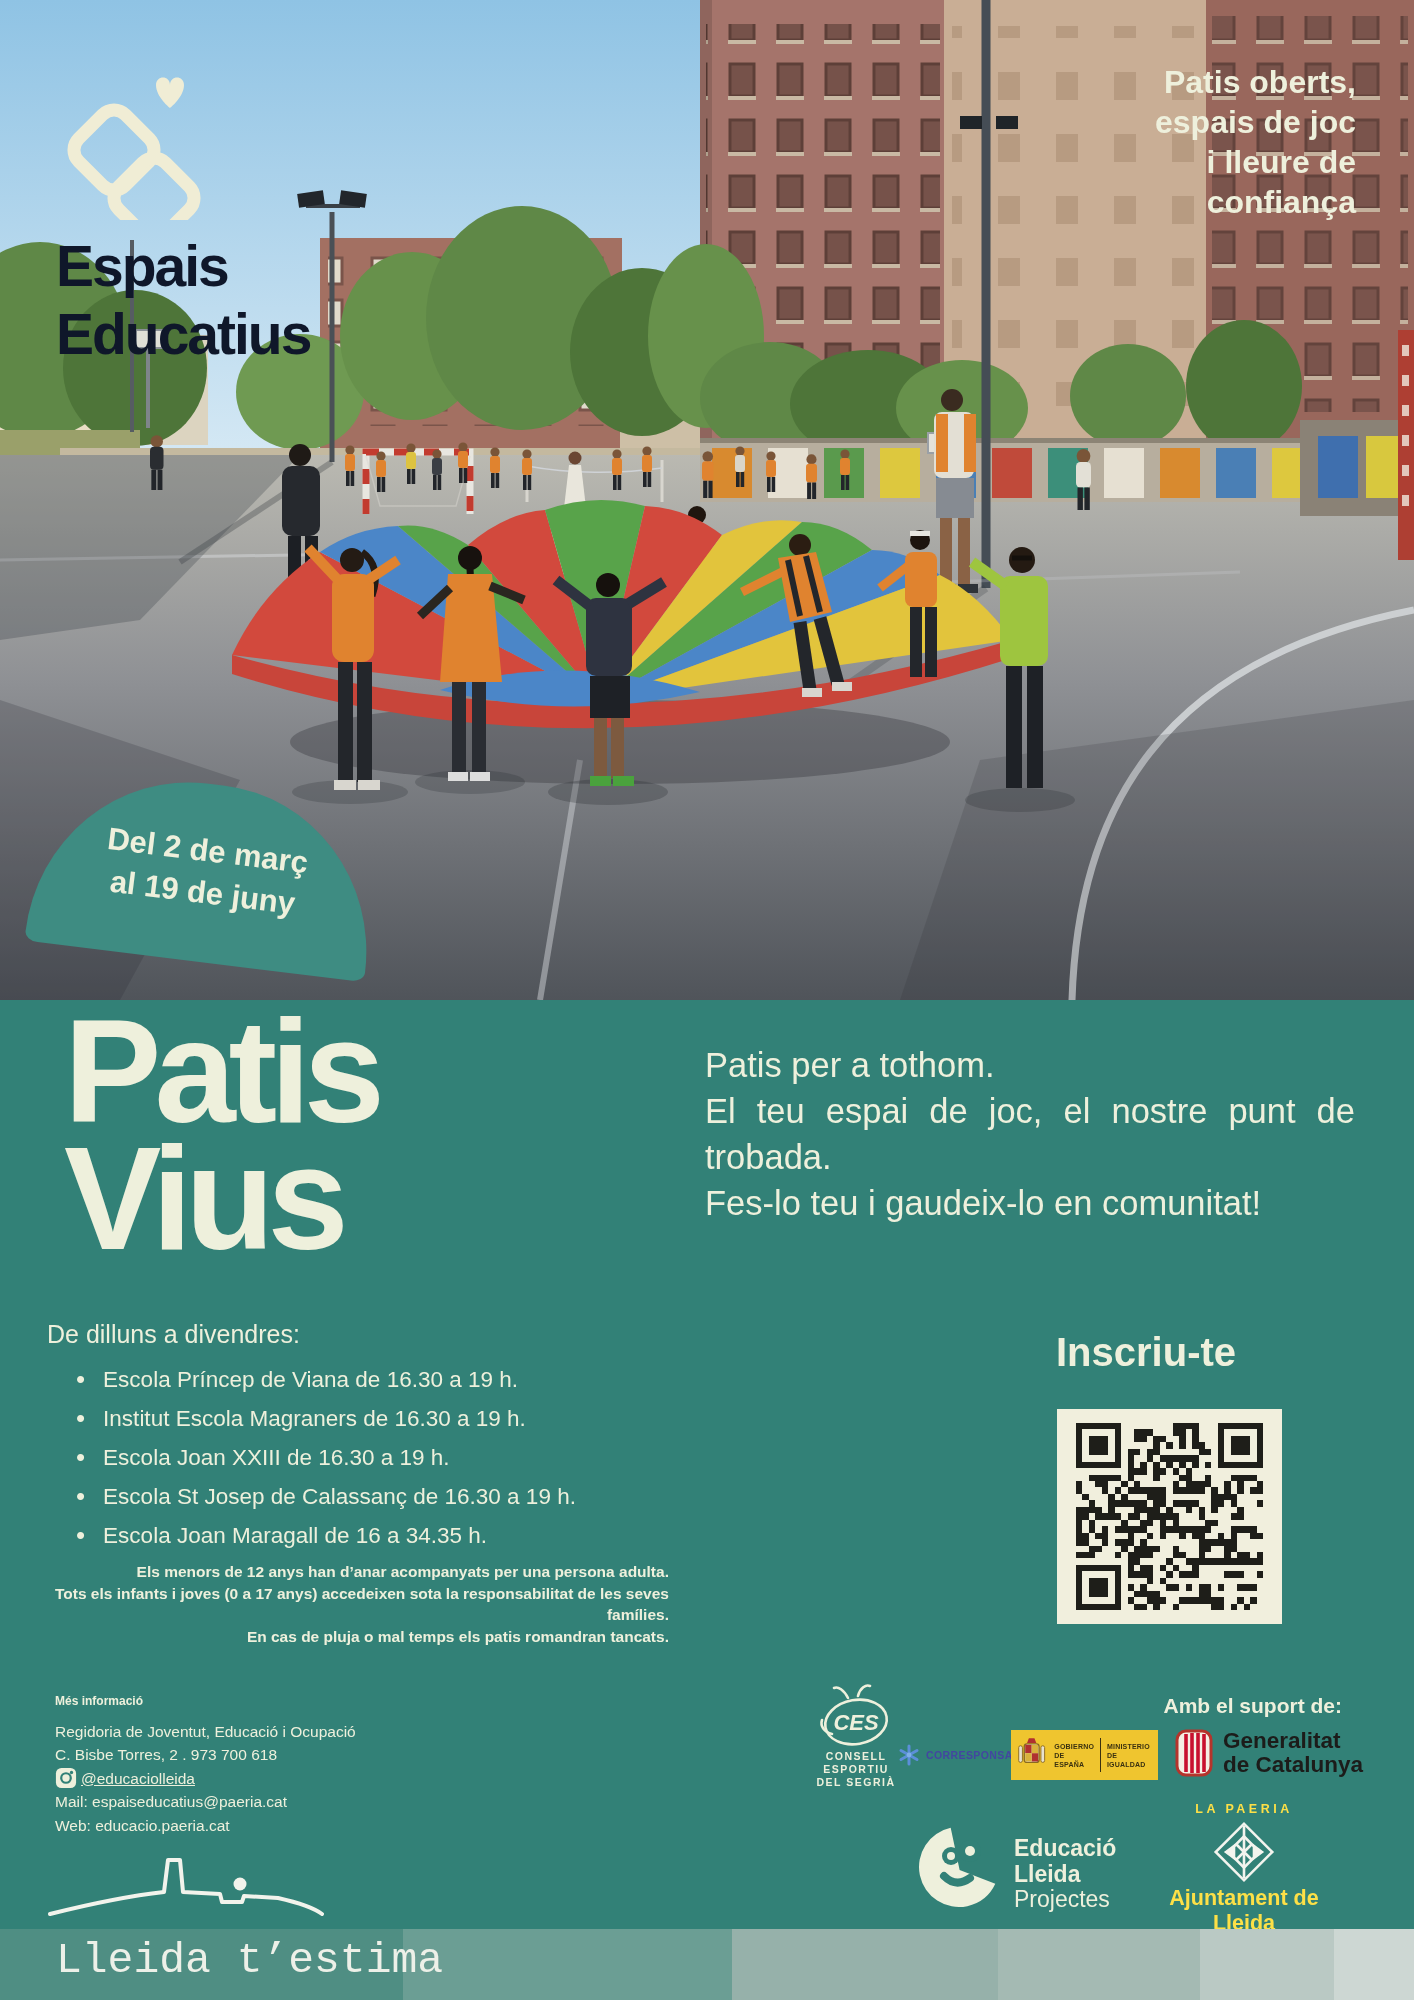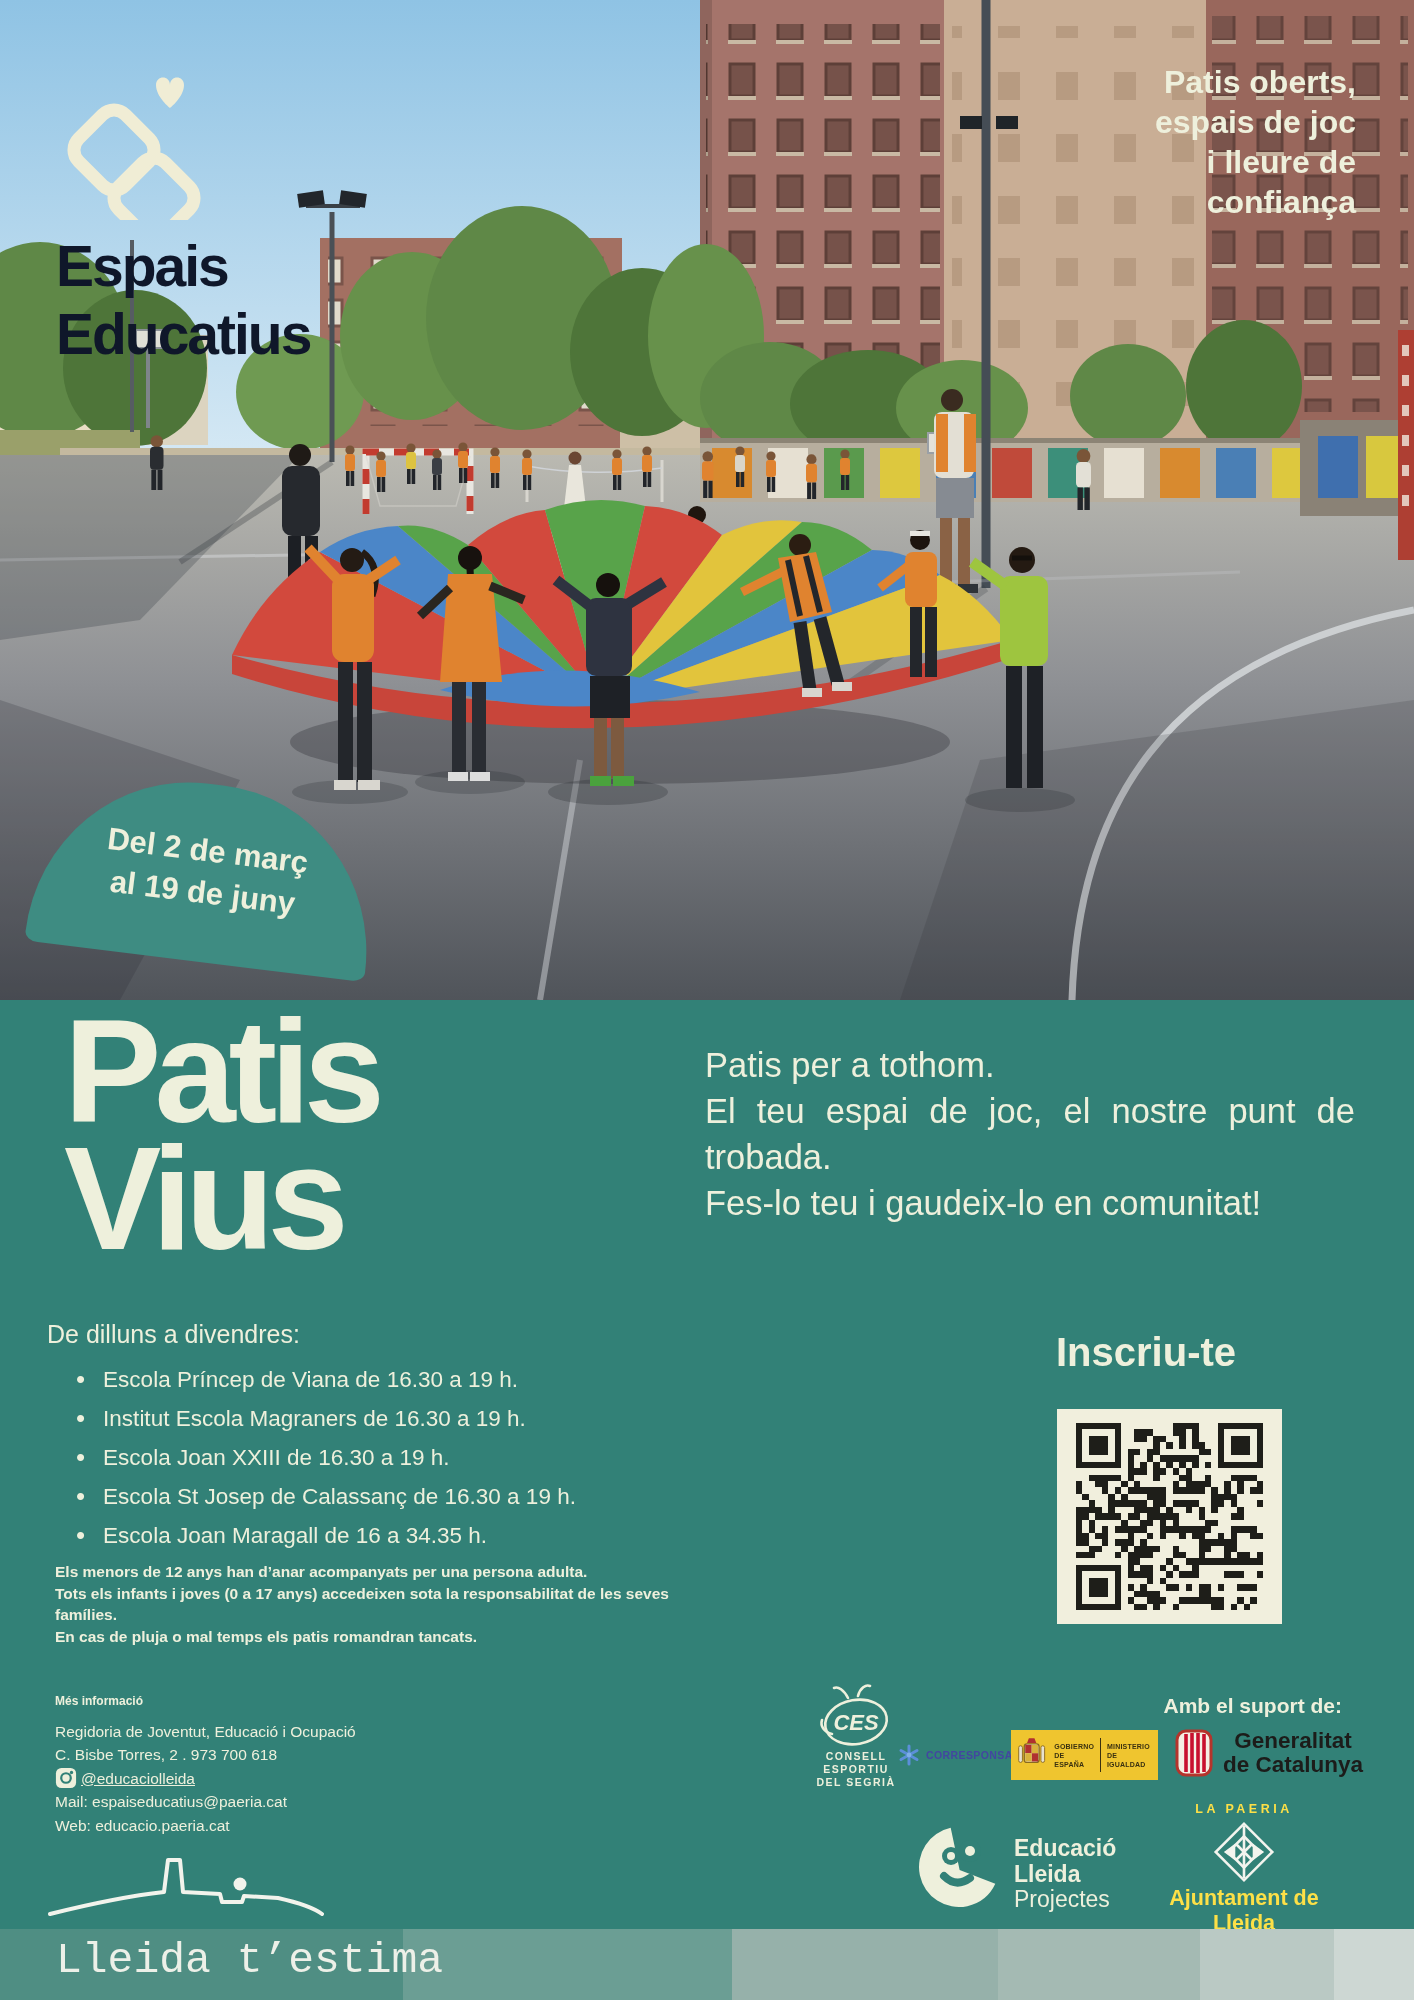--- a/index.html
+++ b/index.html
@@ -16,39 +16,39 @@
          border-radius:171px 171px 14px 14px / 178px 178px 10px 10px;transform:rotate(7deg);}
   .badge-text{padding-top:46px;text-align:center;font-weight:bold;font-size:31px;line-height:42px;color:#eef0dc;}
   
   .title{position:absolute;left:64px;top:1008px;font-weight:bold;font-size:146px;line-height:127px;letter-spacing:-7px;color:#eef0dc;}
   .intro{position:absolute;left:705px;top:1042px;width:650px;font-size:34.5px;line-height:46px;color:#eef0dc;}
   .intro p{margin:0;text-align:justify;text-align-last:left;}
   .sched-head{position:absolute;left:47px;top:1320px;font-size:25px;}
   .sched{position:absolute;left:76px;top:1360px;list-style:none;margin:0;padding:0;font-size:22.5px;}
   .sched li{height:39px;display:flex;align-items:center;}
   .blt{font-size:26px;margin-right:18px;}
-  .notes{position:absolute;left:55px;top:1561px;font-weight:bold;font-size:15.5px;line-height:21.5px;white-space:nowrap;}
+  .notes{position:absolute;left:55px;top:1561px;font-weight:bold;font-size:15.5px;line-height:21.5px;white-space:nowrap;text-align:right;}
   .contact{position:absolute;left:55px;top:1690px;font-size:15.5px;line-height:23.5px;}
   .contact .hd{font-weight:bold;font-size:12px;margin-bottom:6px;}
   .crow{display:flex;align-items:flex-start;gap:4px;height:23.5px;text-decoration:underline;}
   .signup-head{position:absolute;left:1056px;top:1330px;font-weight:bold;font-size:40px;}
   .qr-panel{position:absolute;left:1057px;top:1409px;width:225px;height:215px;background:#f1efdd;
             display:flex;align-items:center;justify-content:center;}
   
   .ces{position:absolute;left:804px;top:1684px;width:104px;text-align:center;}
   .ces-cap{font-weight:bold;font-size:10.5px;line-height:13px;letter-spacing:1.5px;margin-top:2px;}
   .corr{position:absolute;left:898px;top:1744px;display:flex;align-items:center;gap:6px;}
   .corr span{font-weight:bold;font-size:10.5px;letter-spacing:.4px;color:#4346a0;}
   .gob{position:absolute;left:1011px;top:1730px;width:147px;height:50px;background:#efc52f;
        display:flex;align-items:center;gap:6px;padding:0 4px;box-sizing:border-box;}
   .gcol{font-weight:bold;font-size:7px;line-height:9px;color:#3a3110;letter-spacing:.2px;}
   .gdiv{width:1px;height:34px;background:#3a3110;}
   .support{position:absolute;left:1120px;top:1694px;width:222px;text-align:right;font-weight:bold;font-size:21px;}
   .gencat{position:absolute;left:1175px;top:1729px;display:flex;align-items:flex-start;gap:10px;}
-  .gtext{font-weight:bold;font-size:22.5px;line-height:23.5px;color:#1c1c1a;text-align:center;}
+  .gtext{font-weight:bold;font-size:22.5px;line-height:23.5px;color:#1c1c1a;}
   .edu{position:absolute;left:918px;top:1826px;}
   .edu-text{position:absolute;left:1014px;top:1836px;font-size:23px;line-height:25.5px;}
   .edu-text .b{font-weight:bold;}
   .paeria{position:absolute;left:1144px;top:1802px;width:200px;text-align:center;color:#fde047;}
   .ptop{font-weight:bold;font-size:12.5px;letter-spacing:3.5px;}
   .paeria svg{margin:4px auto 2px auto;}
   .pname{font-weight:bold;font-size:21.5px;}
   
   .skyline{position:absolute;left:48px;top:1848px;}
   .strip{position:absolute;top:1929px;height:71px;}

